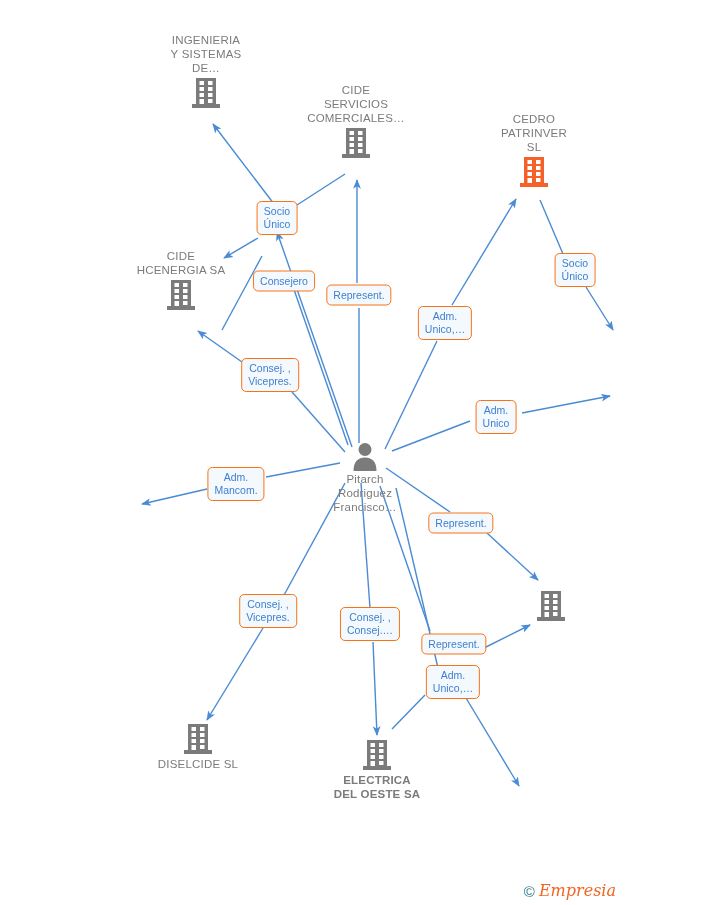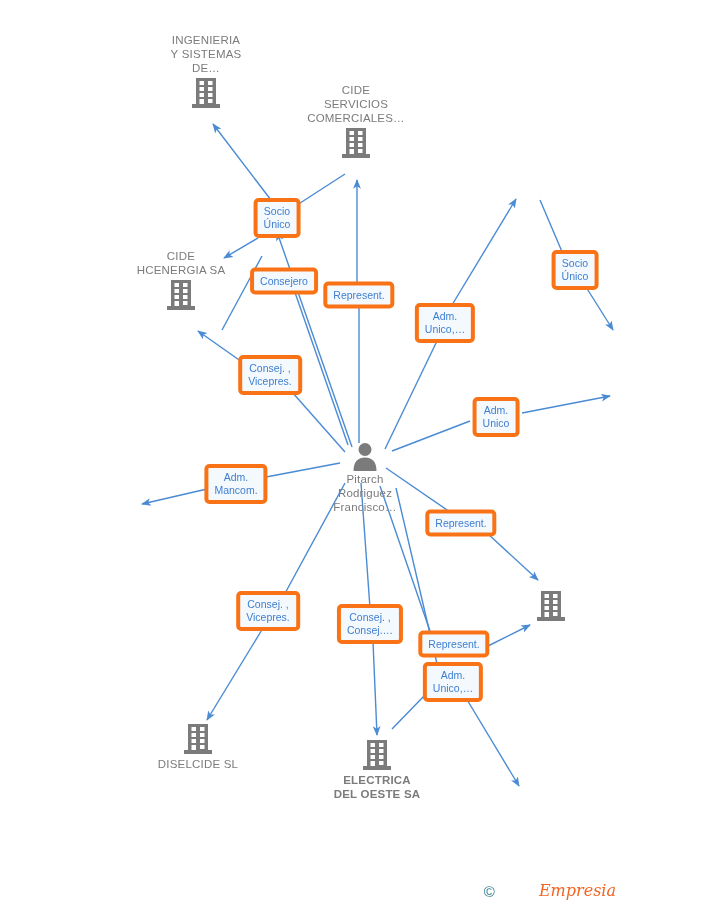--- a/index.html
+++ b/index.html
@@ -36,21 +36,21 @@
     white-space: pre-line;
   }
   .node-label.below { margin-top: 1px; }
   .node-label.above { margin-bottom: 1px; }
   .node-icon {
     display: block;
     margin: 0 auto;
   }
   .edge-label {
     position: absolute;
-    border: 4px solid #f97316;
+    border: 1px solid #f97316;
     border-radius: 5px;
     background: #f4f9fe;
     color: #3f7fd0;
     font-size: 10.5px;
     line-height: 13px;
     text-align: center;
     padding: 3px 6px;
     white-space: pre-line;
     transform: translate(-50%, -50%);
     pointer-events: auto;
@@ -67,21 +67,20 @@
     color: #2b7a8c;
     font-size: 15px;
     line-height: 15px;
   }
   #watermark .brand {
     color: #f26522;
     font-size: 16px;
     font-style: italic;
     font-family: "DejaVu Serif", serif;
     line-height: 16px;
-    margin-left: 40px;
   }
 </style>
 </head>
 <body>
 
 <div id="canvas">
 
   <svg id="edge-layer" viewBox="0 0 728 905" xmlns="http://www.w3.org/2000/svg">
     <defs>
       <marker id="arrow" viewBox="0 0 10 10" refX="9" refY="5" markerWidth="7" markerHeight="7" orient="auto-start-reverse">
@@ -165,20 +164,37 @@
         <rect x="18" y="5" width="4.5" height="4" fill="#fff"></rect>
       <rect x="9.5" y="11" width="4.5" height="4" fill="#fff"></rect>
         <rect x="18" y="11" width="4.5" height="4" fill="#fff"></rect>
       <rect x="9.5" y="17" width="4.5" height="4" fill="#fff"></rect>
         <rect x="18" y="17" width="4.5" height="4" fill="#fff"></rect>
       <rect x="9.5" y="23" width="4.5" height="5" fill="#fff"></rect>
         <rect x="18" y="23" width="4.5" height="4" fill="#fff"></rect>
     </svg>
   </div>
 
+  <div class="node" style="left:534px; top:112px;">
+    <div class="node-label above">CEDRO
+PATRINVER
+SL</div>
+    <svg class="node-icon" width="32" height="34" viewBox="0 0 32 34">
+      <rect x="6" y="2" width="20" height="26" fill="#f4622a"></rect>
+      <rect x="2" y="28" width="28" height="4" fill="#f4622a"></rect>
+      <rect x="9.5" y="5" width="4.5" height="4" fill="#fff"></rect>
+        <rect x="18" y="5" width="4.5" height="4" fill="#fff"></rect>
+      <rect x="9.5" y="11" width="4.5" height="4" fill="#fff"></rect>
+        <rect x="18" y="11" width="4.5" height="4" fill="#fff"></rect>
+      <rect x="9.5" y="17" width="4.5" height="4" fill="#fff"></rect>
+        <rect x="18" y="17" width="4.5" height="4" fill="#fff"></rect>
+      <rect x="9.5" y="23" width="4.5" height="5" fill="#fff"></rect>
+        <rect x="18" y="23" width="4.5" height="4" fill="#fff"></rect>
+    </svg>
+  </div>
 
   <div class="node" style="left:181px; top:249px;">
     <div class="node-label above">CIDE
 HCENERGIA SA</div>
     <svg class="node-icon" width="32" height="34" viewBox="0 0 32 34">
       <rect x="6" y="2" width="20" height="26" fill="#7b7b7b"></rect>
       <rect x="2" y="28" width="28" height="4" fill="#7b7b7b"></rect>
       <rect x="9.5" y="5" width="4.5" height="4" fill="#fff"></rect>
         <rect x="18" y="5" width="4.5" height="4" fill="#fff"></rect>
       <rect x="9.5" y="11" width="4.5" height="4" fill="#fff"></rect>

